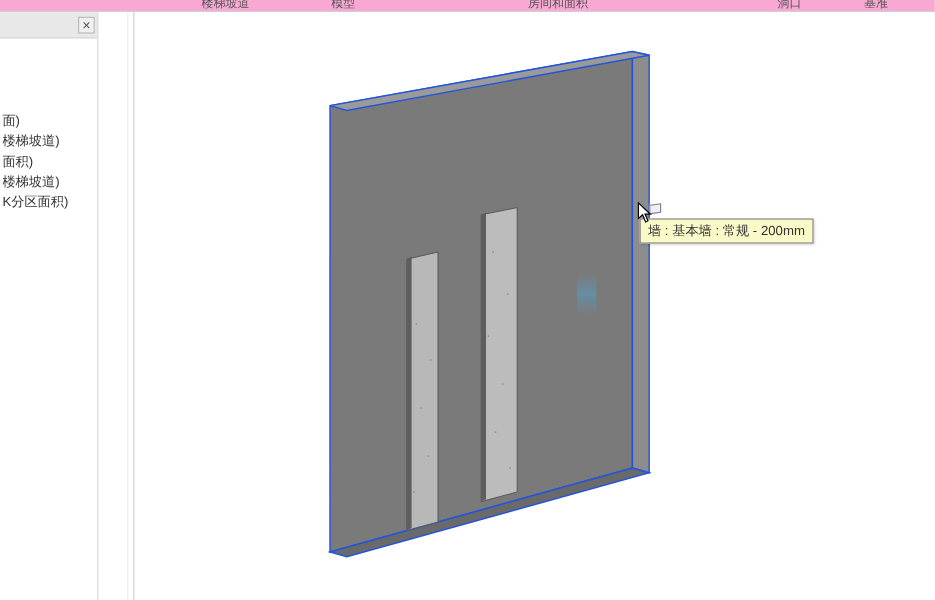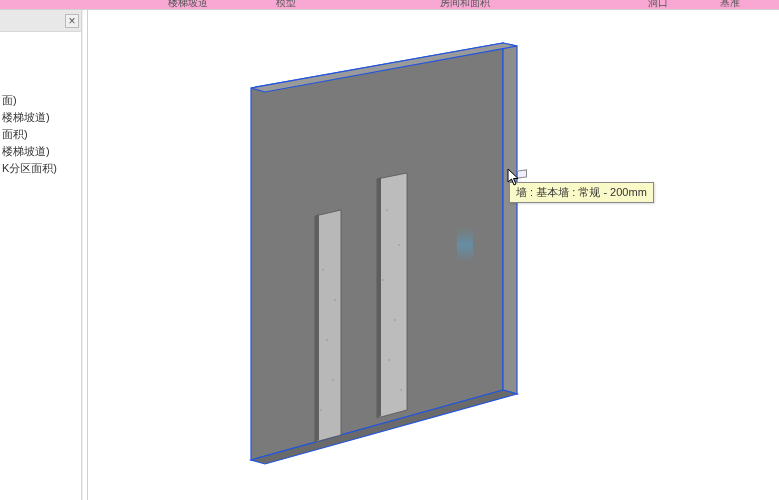--- a/index.html
+++ b/index.html
@@ -73,20 +73,21 @@
       padding: 1px 0 1px 2px;
       white-space: nowrap;
       overflow: hidden;
     }
     .viewport {
       flex: 1;
       background: #fff;
       position: relative;
       overflow: hidden;
       border-left: 1px solid #eee;
+      margin-left: 24px;
     }
     .viewport-inner-border {
       position: absolute;
       left: 4px;
       top: 0;
       right: 0;
       bottom: 0;
       border-left: 1px solid #d0d0d0;
     }
     .canvas {

